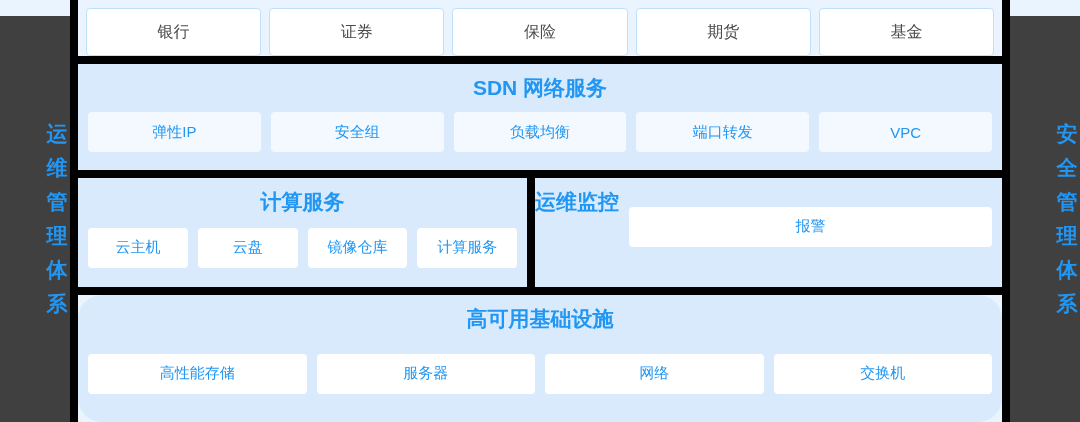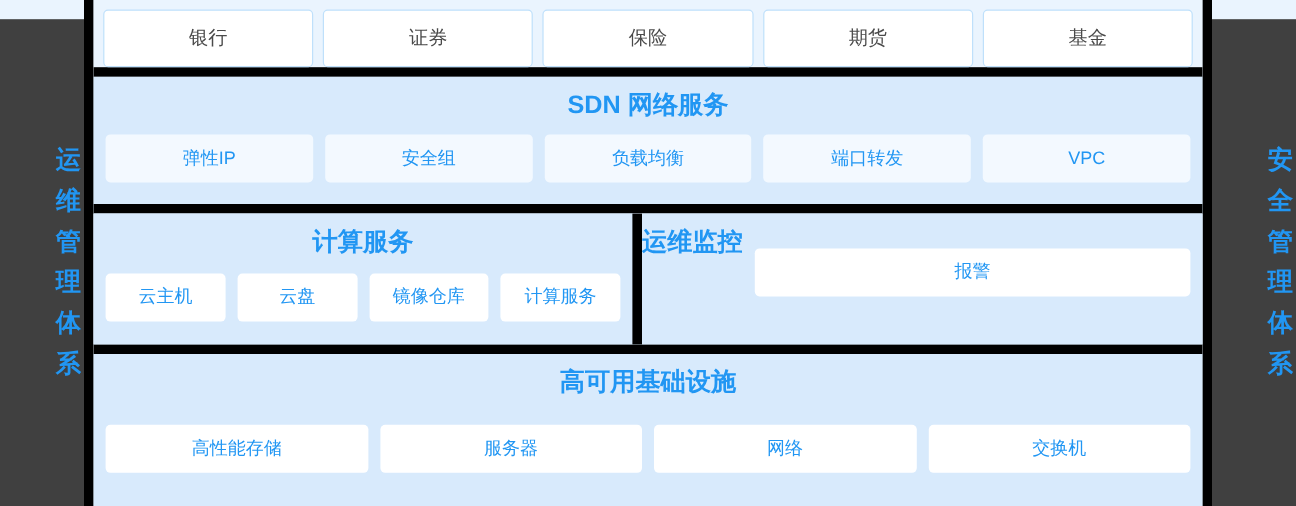--- a/index.html
+++ b/index.html
@@ -158,20 +158,21 @@
     flex: 1 1 auto;
     box-sizing: border-box;
     background: #d8eafc;
     display: flex;
   }
 
   
   .band-infra {
     flex: 1 1 auto;
     min-height: 111px;
+    border-radius: 24px;
   }
 </style>
 </head>
 <body>
 
 <div class="diagram">
 
   <div class="side-col left">
     <div class="side-label">运维管理体系</div>
   </div>

